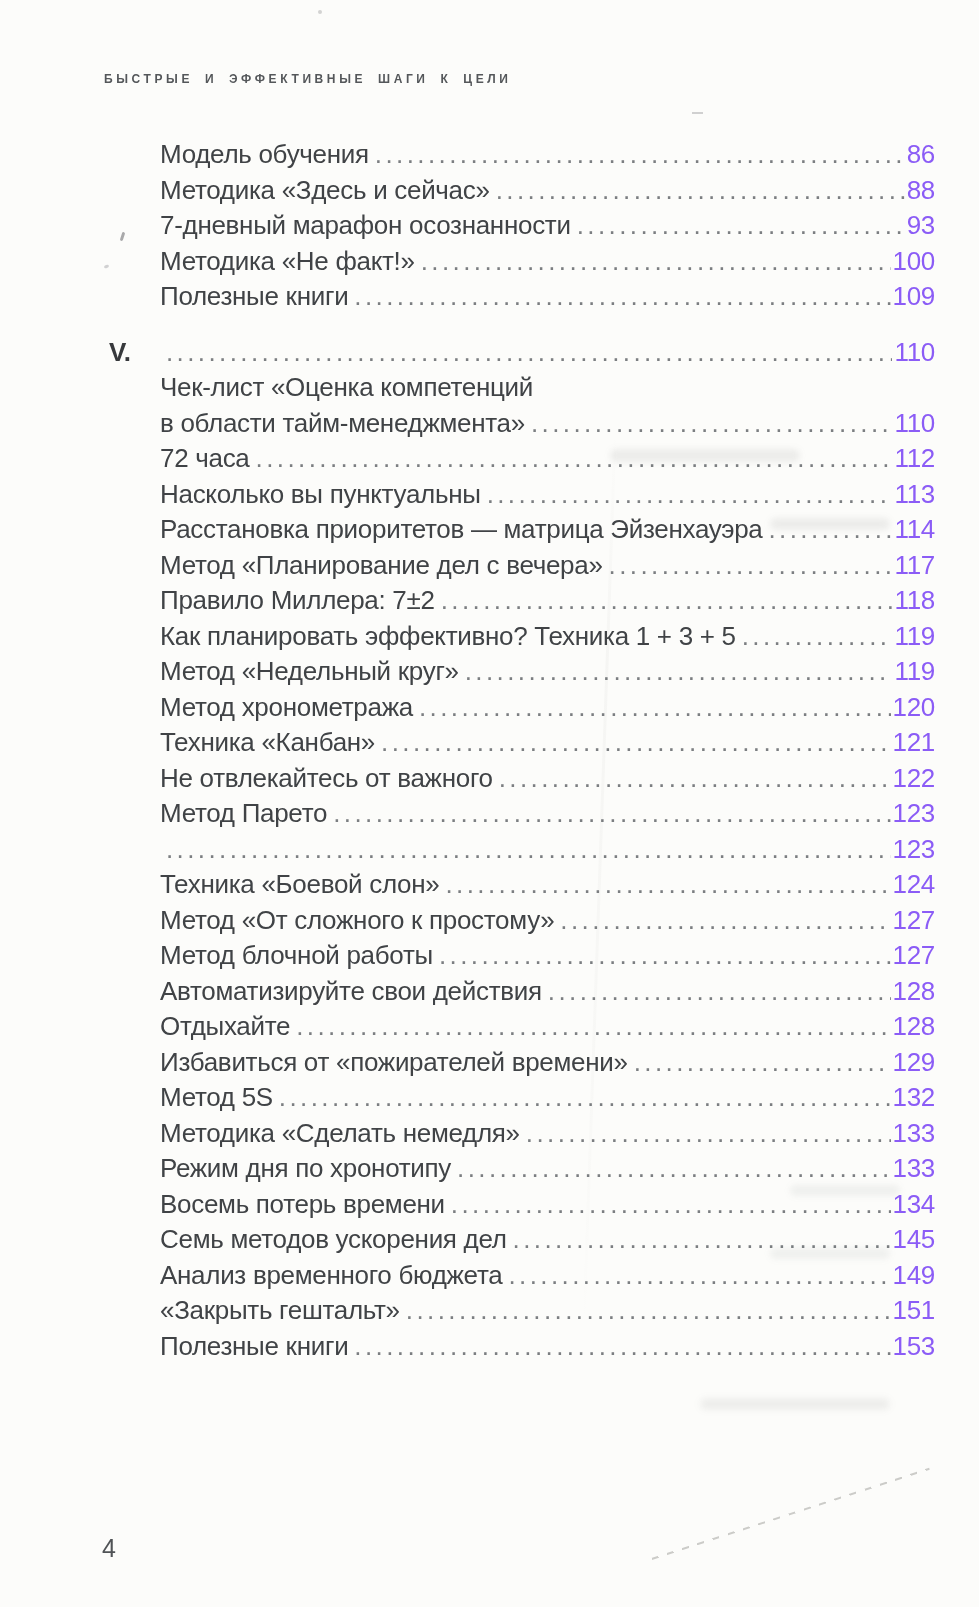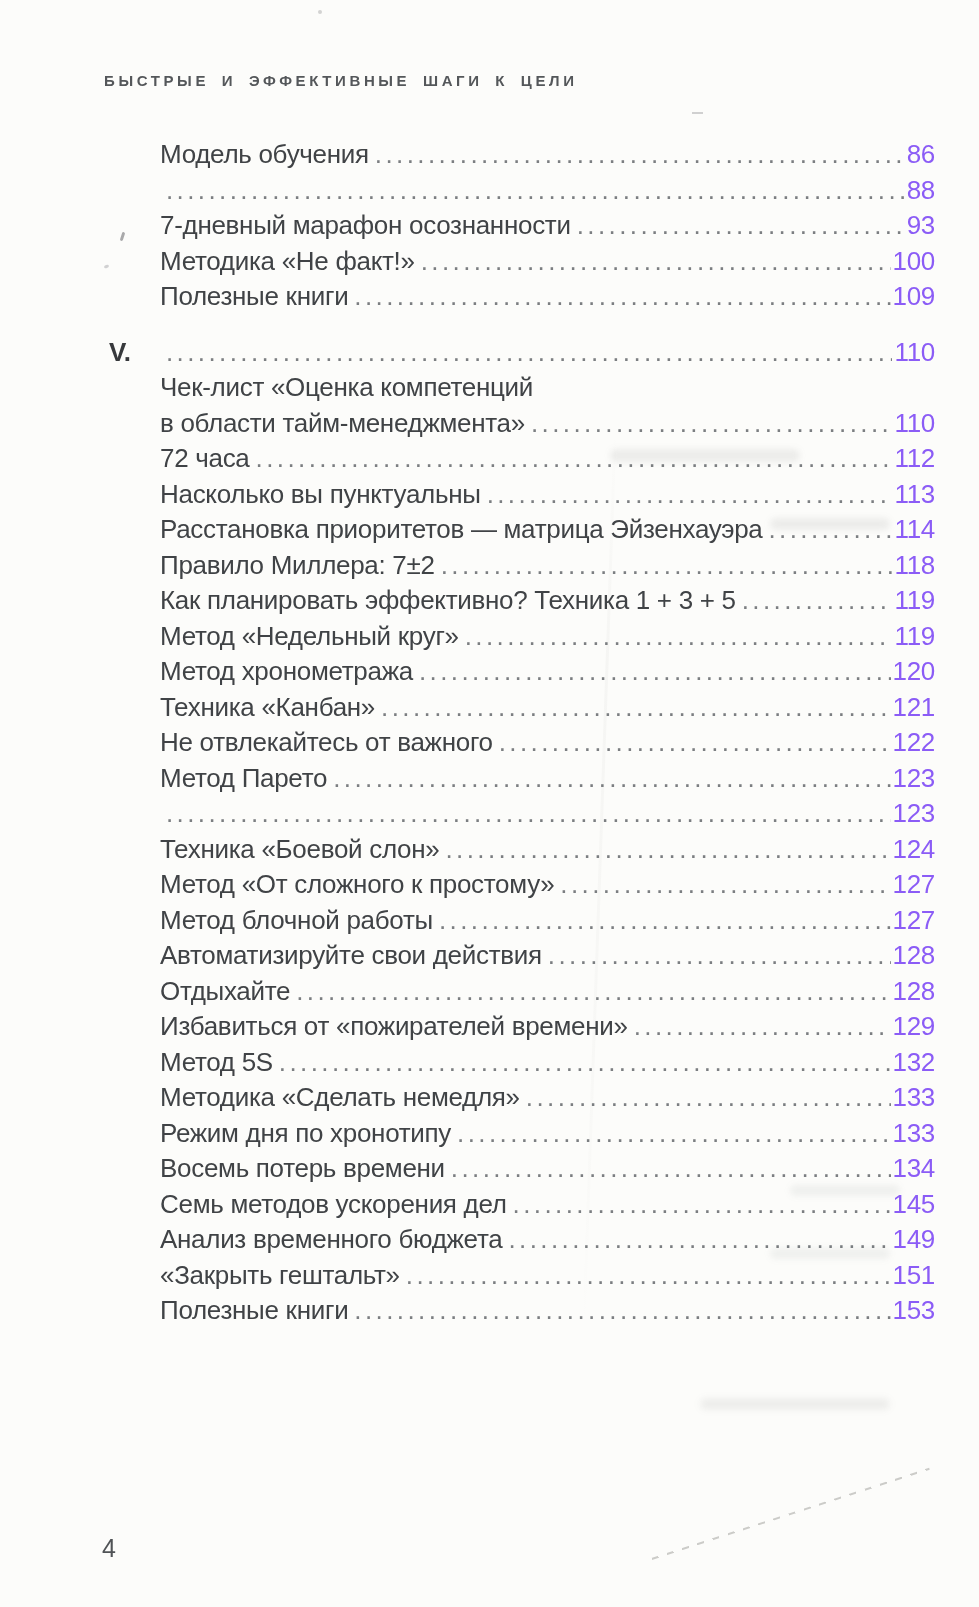--- a/index.html
+++ b/index.html
@@ -7,21 +7,21 @@
     width:979px; height:1607px;
     position:relative; overflow:hidden;
     background:var(--bg,#fcfcfa);
     font-family:"Liberation Sans", sans-serif;
     color:var(--text,#404346);
   }
   .page { position:absolute; inset:0; }
 
   .running-header {
     position:absolute; left:104px; top:72px;
-    font-size:15px; font-weight:bold;
+    font-size:12px; font-weight:bold;
     letter-spacing:3.6px; word-spacing:5px;
     color:#54575a;
     white-space:nowrap;
   }
 
   .toc-list {
     position:absolute; left:160px; top:137px; width:775px;
     font-size:26px; letter-spacing:-0.3px;
   }
   .toc-row {
@@ -87,20 +87,21 @@
 
   <div class="running-header">БЫСТРЫЕ И ЭФФЕКТИВНЫЕ ШАГИ К ЦЕЛИ</div>
 
   <div class="toc-list">
       <div class="toc-row">
         <span class="title">Модель обучения</span>
         <span class="leader"></span>
         <span class="page-num">86</span>
       </div>
       <div class="toc-row">
+        <span class="title">Методика «Здесь и сейчас»</span>
         <span class="leader"></span>
         <span class="page-num">88</span>
       </div>
       <div class="toc-row">
         <span class="title">7-дневный марафон осознанности</span>
         <span class="leader"></span>
         <span class="page-num">93</span>
       </div>
       <div class="toc-row">
         <span class="title">Методика «Не факт!»</span>
@@ -132,20 +133,25 @@
       </div>
       <div class="toc-row">
         <span class="title">Насколько вы пунктуальны</span>
         <span class="leader"></span>
         <span class="page-num">113</span>
       </div>
       <div class="toc-row">
         <span class="title">Расстановка приоритетов — матрица Эйзенхауэра</span>
         <span class="leader"></span>
         <span class="page-num">114</span>
+      </div>
+      <div class="toc-row">
+        <span class="title">Метод «Планирование дел с вечера»</span>
+        <span class="leader"></span>
+        <span class="page-num">117</span>
       </div>
       <div class="toc-row">
         <span class="title">Правило Миллера: 7±2</span>
         <span class="leader"></span>
         <span class="page-num">118</span>
       </div>
       <div class="toc-row">
         <span class="title">Как планировать эффективно? Техника 1 + 3 + 5</span>
         <span class="leader"></span>
         <span class="page-num">119</span>

